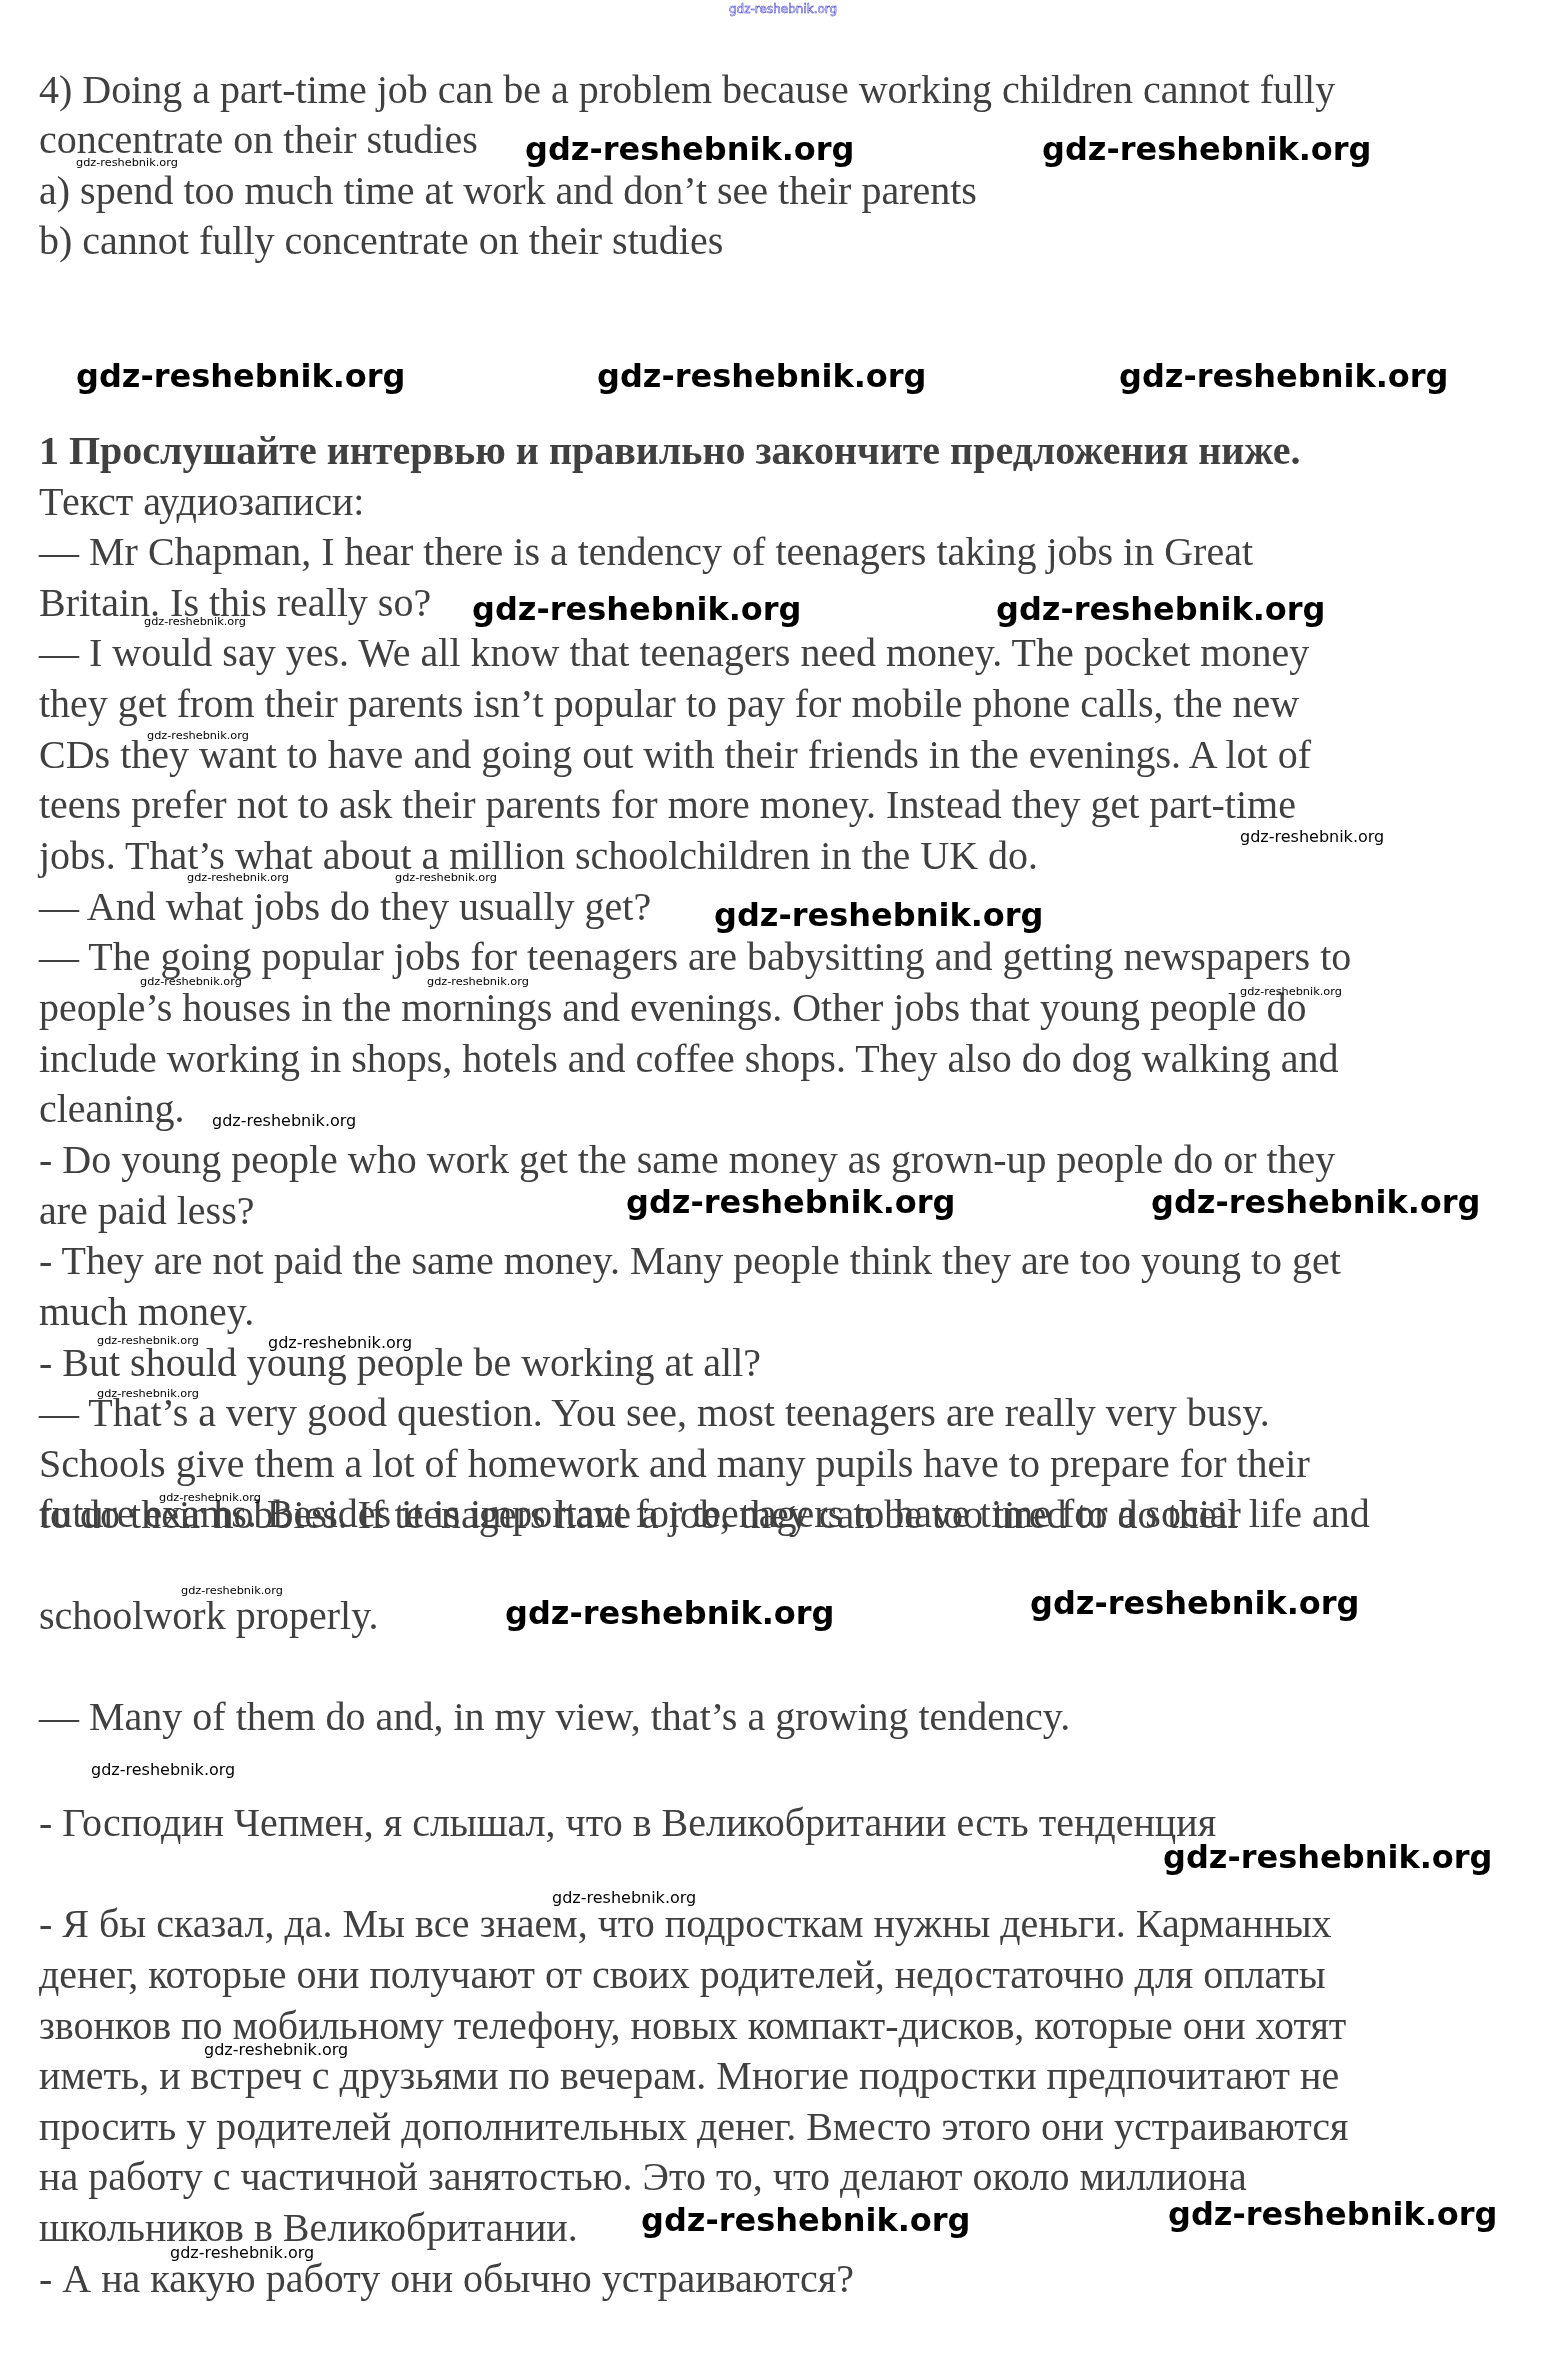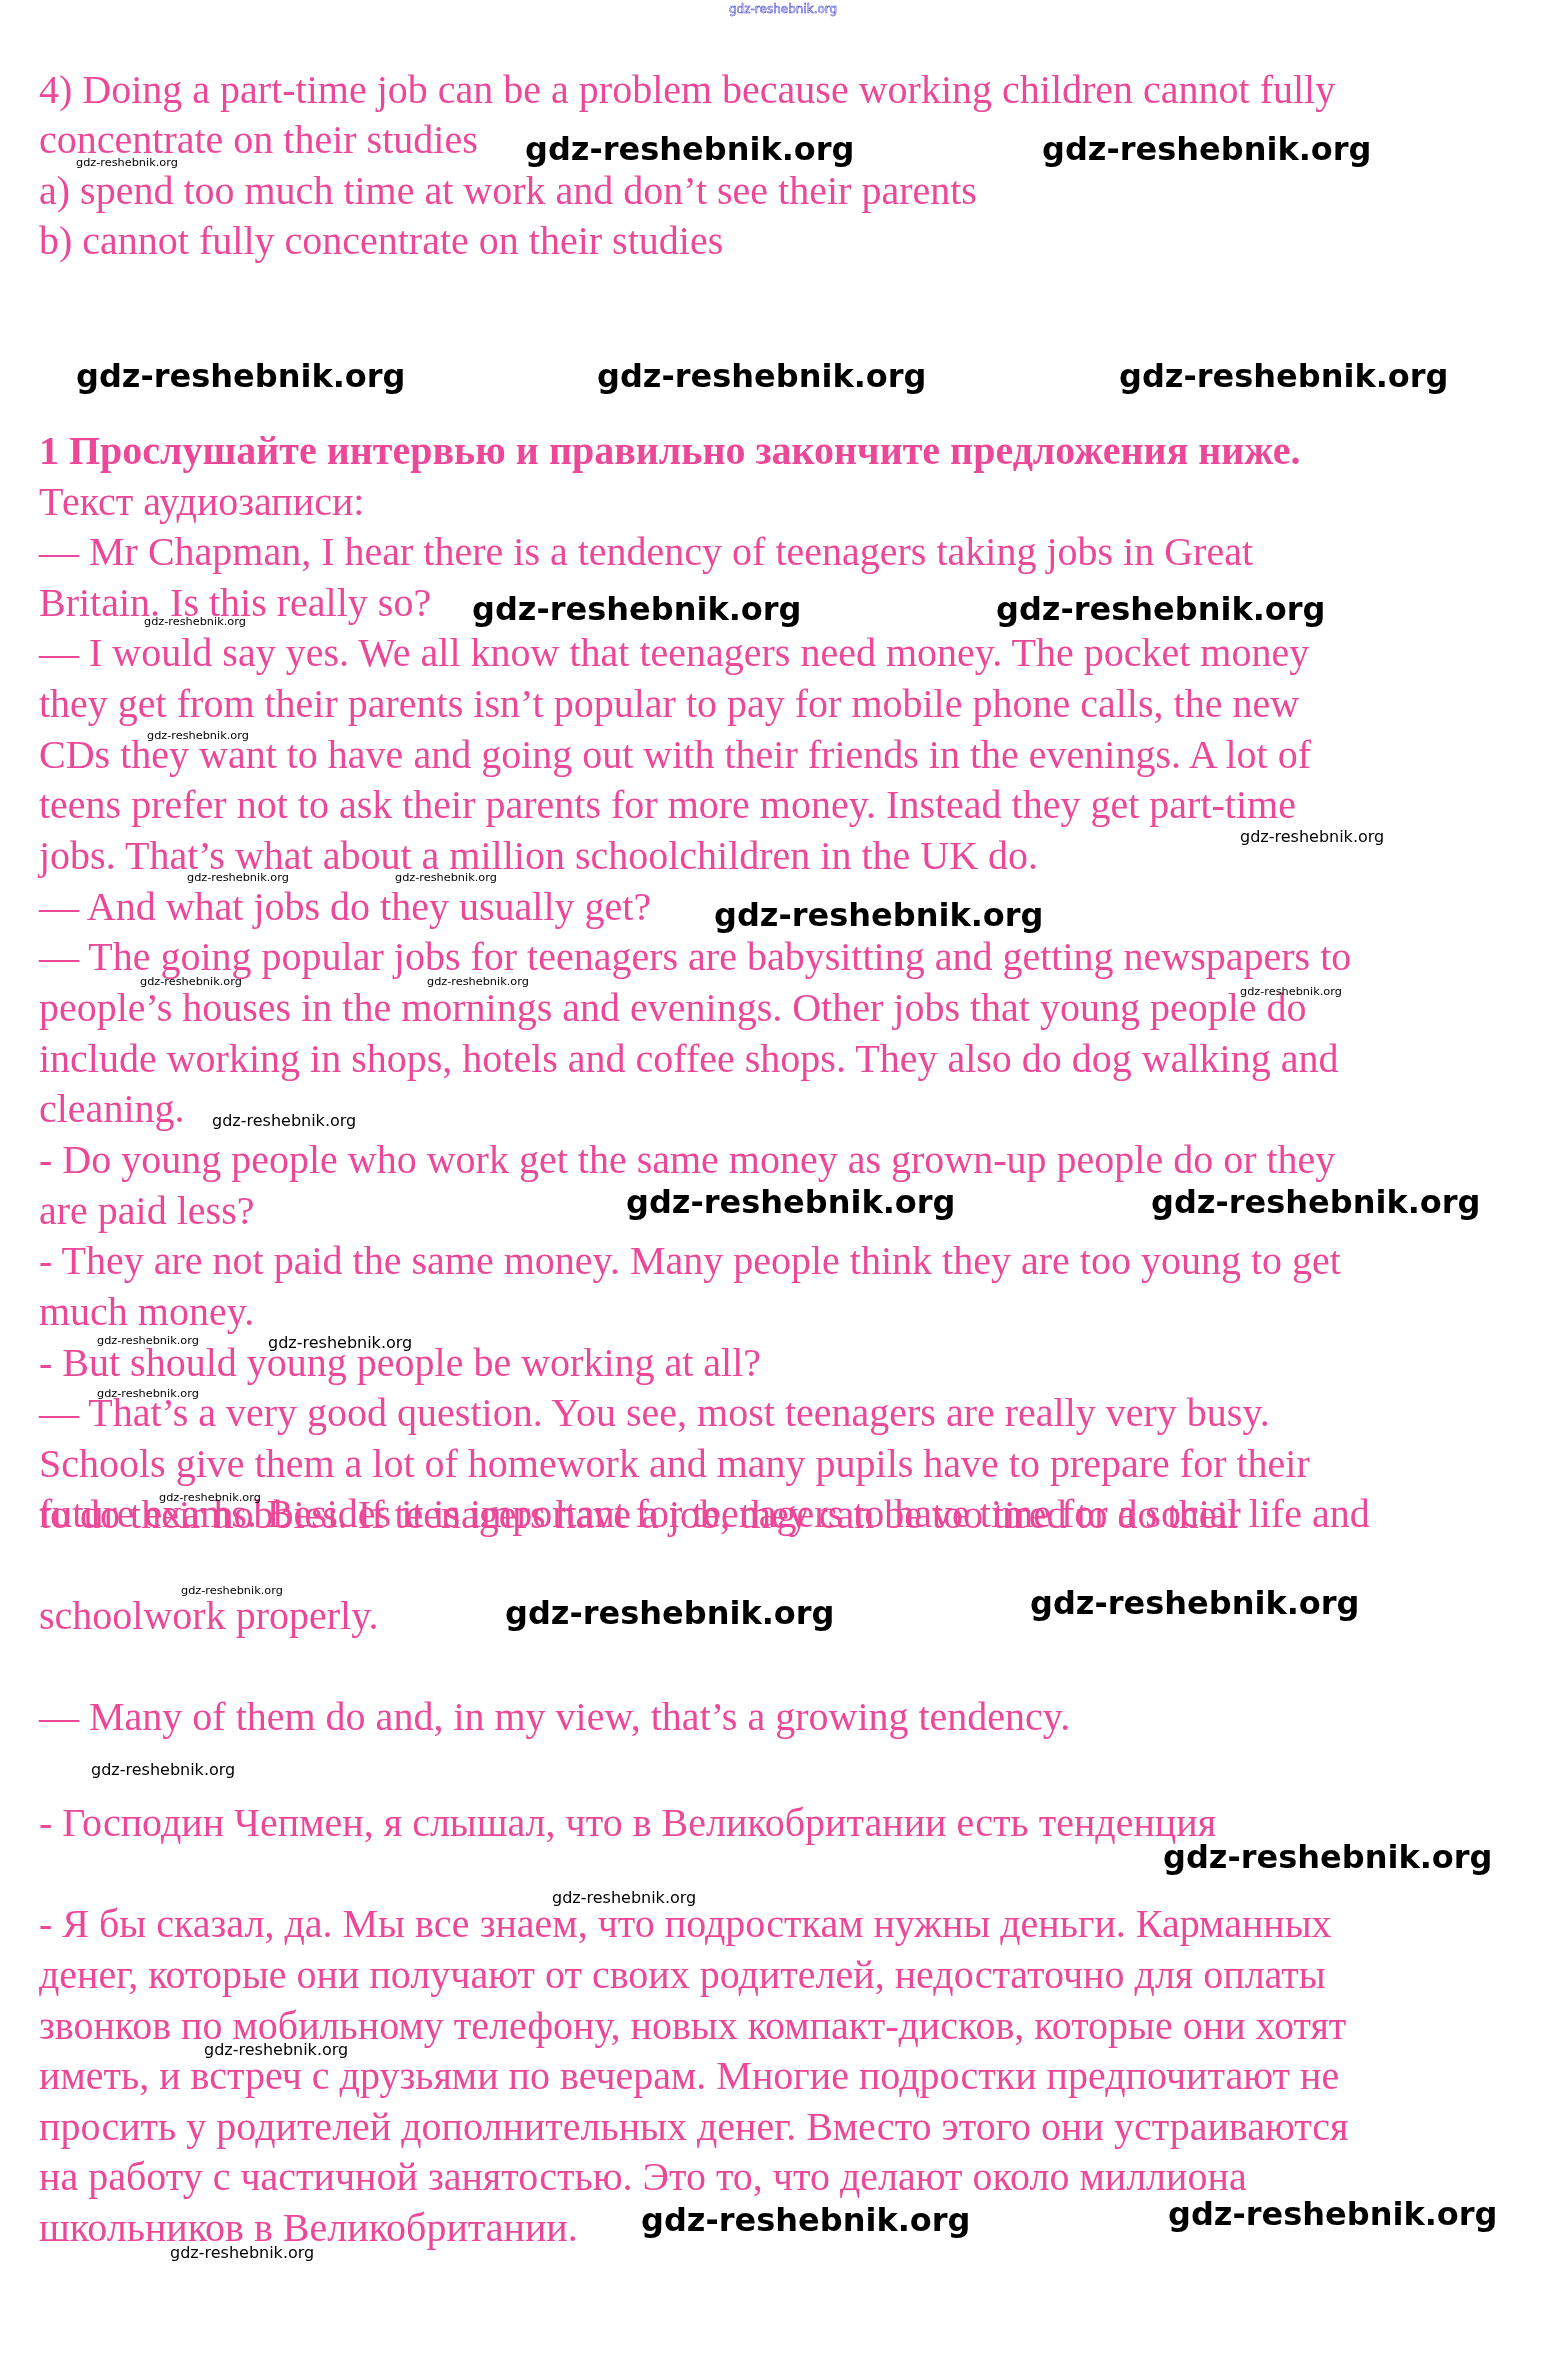--- a/index.html
+++ b/index.html
@@ -1,21 +1,21 @@
 <!DOCTYPE html>
 <html style="font-size:12px"><head>
 <meta charset="utf-8">
 <style>
   html, body { margin: 0; padding: 0; background: #ffffff; }
   body { width: 1557px; height: 2377px; position: relative; overflow: hidden; }
   .page { position: absolute; left: 0; top: 0; width: 1557px; height: 2377px; }
   .line {
     position: absolute; left: 39px;
     font-family: "Liberation Serif", "DejaVu Serif", serif;
-    font-size: 40px; line-height: 45px; color: #ec4899;
+    font-size: 40px; line-height: 45px; color: #404040;
     white-space: nowrap;
     transform-origin: left top;
   }
   .bold { font-weight: bold; }
   .wm {
     position: absolute;
     font-family: "DejaVu Sans", "Liberation Sans", sans-serif;
     color: #000; white-space: nowrap; font-weight: bold;
   }
   .wm-big { font-size: 32px; }
@@ -67,20 +67,21 @@
   <div class="line" style="top:1694px">— Many of them do and, in my view, that’s a growing tendency.</div>
 
   <div class="line" style="top:1800px">- Господин Чепмен, я слышал, что в Великобритании есть тенденция</div>
   <div class="line" style="top:1901px">- Я бы сказал, да. Мы все знаем, что подросткам нужны деньги. Карманных</div>
   <div class="line" style="top:1952px">денег, которые они получают от своих родителей, недостаточно для оплаты</div>
   <div class="line" style="top:2003px">звонков по мобильному телефону, новых компакт-дисков, которые они хотят</div>
   <div class="line" style="top:2053px">иметь, и встреч с друзьями по вечерам. Многие подростки предпочитают не</div>
   <div class="line" style="top:2104px">просить у родителей дополнительных денег. Вместо этого они устраиваются</div>
   <div class="line" style="top:2154px">на работу с частичной занятостью. Это то, что делают около миллиона</div>
   <div class="line" style="top:2205px">школьников в Великобритании.</div>
+  <div class="line" style="top:2256px">- А на какую работу они обычно устраиваются?</div>
 
   <div class="wm wm-big" style="left:525px;top:130px">gdz-reshebnik.org</div>
   <div class="wm wm-big" style="left:1042px;top:130px">gdz-reshebnik.org</div>
   <div class="wm wm-big" style="left:76px;top:357px">gdz-reshebnik.org</div>
   <div class="wm wm-big" style="left:597px;top:357px">gdz-reshebnik.org</div>
   <div class="wm wm-big" style="left:1119px;top:357px">gdz-reshebnik.org</div>
   <div class="wm wm-big" style="left:472px;top:590px">gdz-reshebnik.org</div>
   <div class="wm wm-big" style="left:996px;top:590px">gdz-reshebnik.org</div>
   <div class="wm wm-big" style="left:714px;top:896px">gdz-reshebnik.org</div>
   <div class="wm wm-big" style="left:626px;top:1183px">gdz-reshebnik.org</div>

